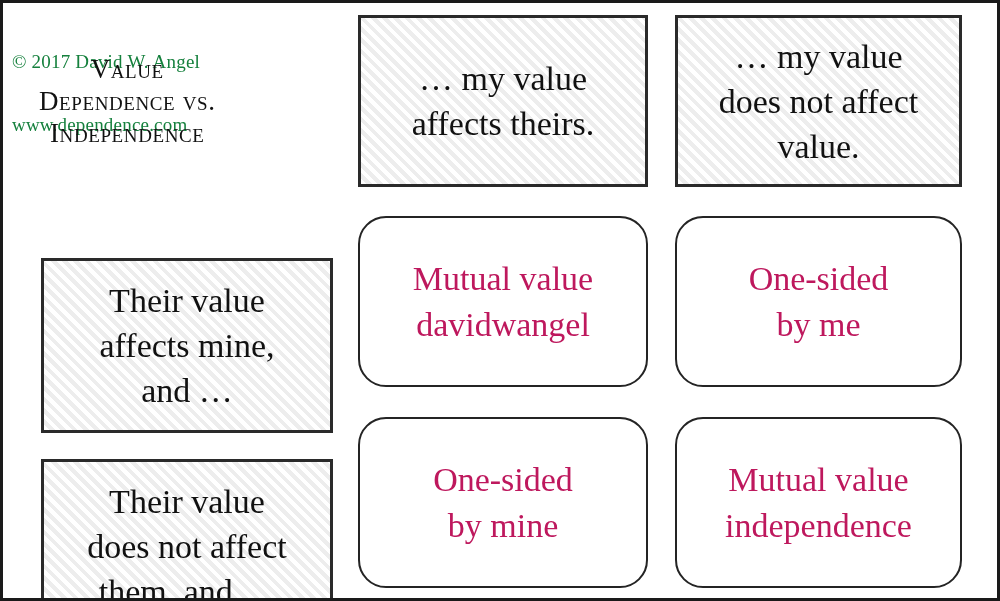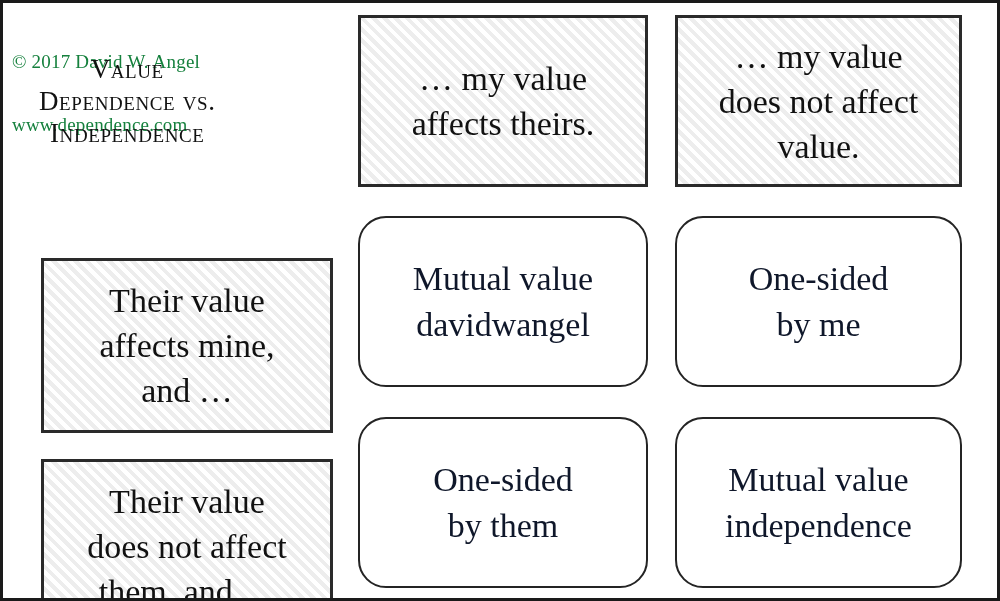--- a/index.html
+++ b/index.html
@@ -88,21 +88,21 @@
     border-radius: 28px;
     background: #ffffff;
     display: flex;
     align-items: center;
     justify-content: center;
     text-align: center;
   }
   .round-box .box-text {
     font-size: 34px;
     line-height: 46px;
-    color: #0f172a;
+    color: #be185d;
     padding: 0 10px;
   }
 
   
   .col-b { left: 355px;  width: 290px; }
   .col-c { left: 672px;  width: 287px; }
   .col-a { left: 38px;   width: 292px; margin-top: 44px; }
 
   .row-h { top: 12px;  height: 172px; }
   .row-1 { top: 211px; height: 175px; }
@@ -170,21 +170,21 @@
   <div class="round-box col-c rb-row-1">
     <div class="box-text">
       <div>One-sided</div>
       <div>by me</div>
     </div>
   </div>
 
   <div class="round-box col-b rb-row-2">
     <div class="box-text">
       <div>One-sided</div>
-      <div>by them</div>
+      <div>by mine</div>
     </div>
   </div>
 
   <div class="round-box col-c rb-row-2">
     <div class="box-text">
       <div>Mutual value</div>
       <div>independence</div>
     </div>
   </div>
 

